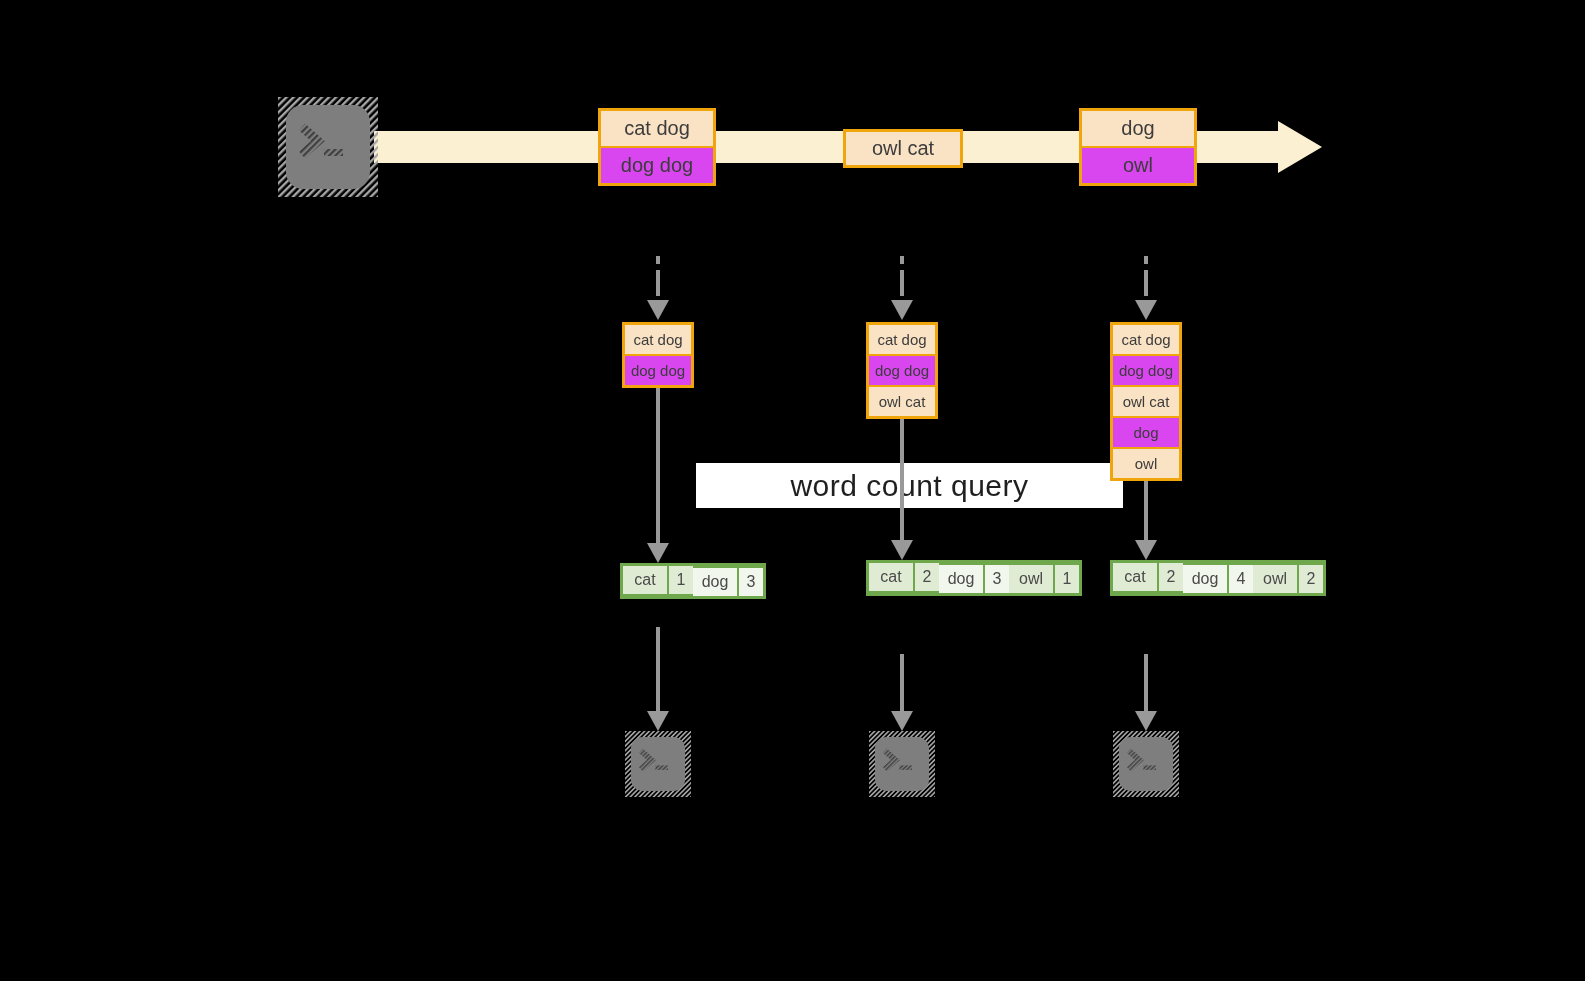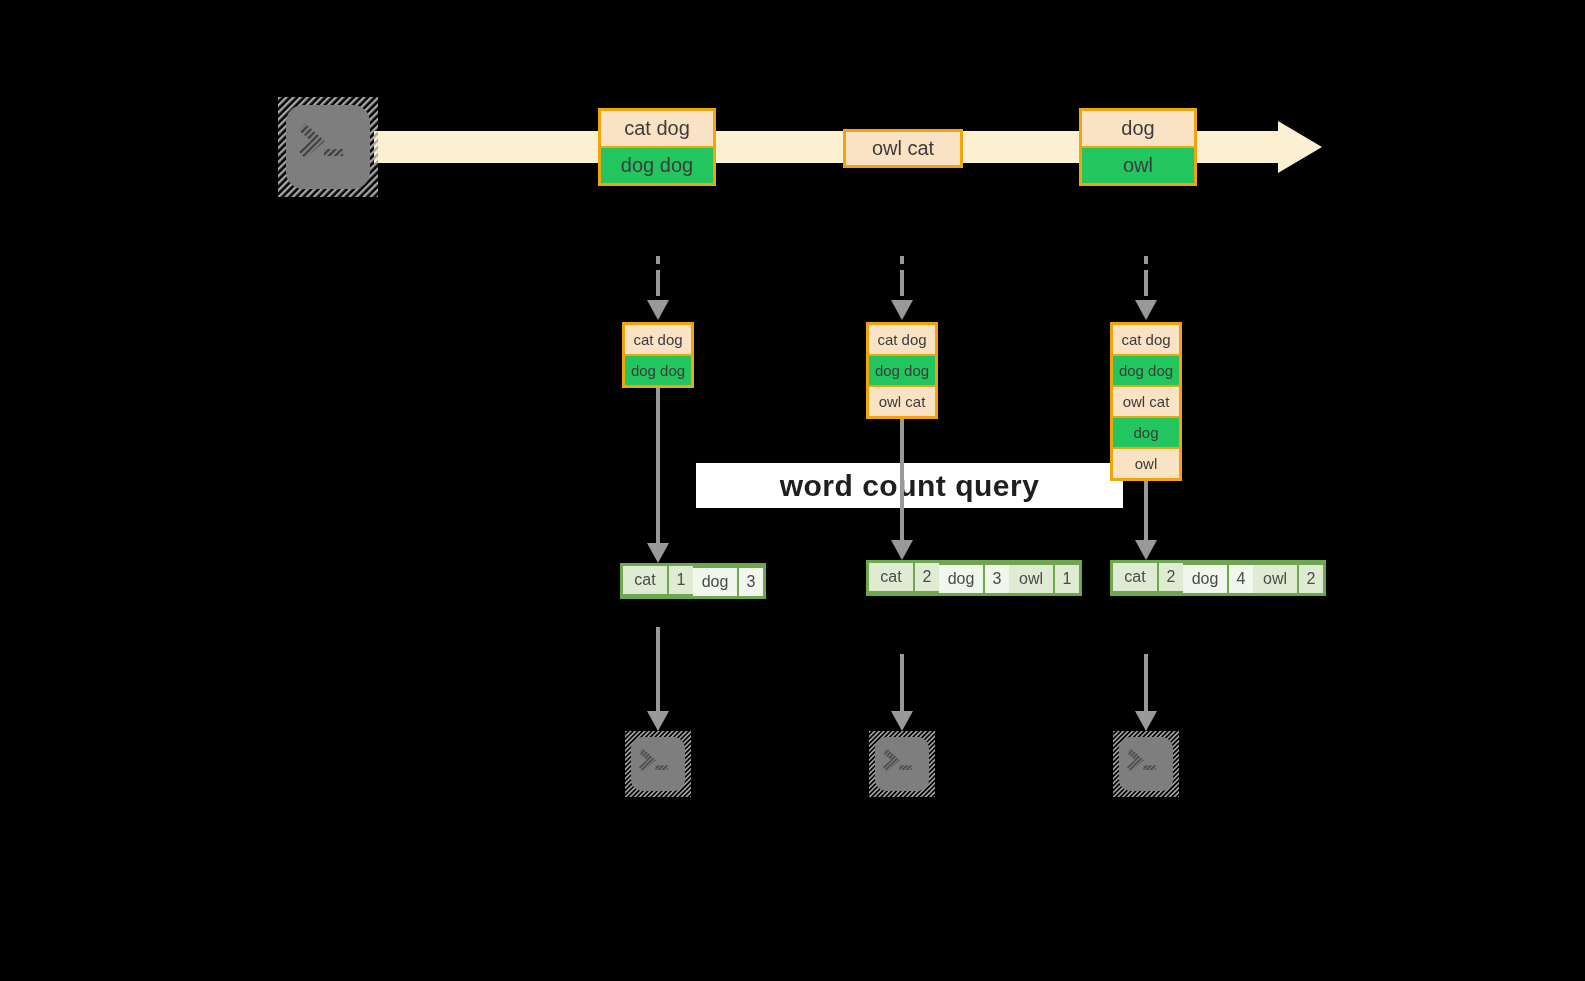--- a/index.html
+++ b/index.html
@@ -16,34 +16,34 @@
   .stream-head { position:absolute; left:1278px; top:121px; width:0; height:0; z-index:0;
                  border-top:26px solid transparent; border-bottom:26px solid transparent;
                  border-left:44px solid #FBF1D2; }
   
   .obox { position:absolute; z-index:5; border:3px solid #F0A50C; background:#F0A50C;
           display:flex; flex-direction:column; }
   .obox .cell { display:flex; align-items:center; justify-content:center;
                 color:#3C3C3C; }
   .obox .cell + .cell { margin-top:2px; }
   .fill-dark  { background:#FAE3C4; }
-  .fill-light { background:#22c55e; }
+  .fill-light { background:#d946ef; }
   .batch .cell { height:35px; font-size:20px; }
   .batch-single .cell { height:33px; font-size:20px; }
   .state .cell { height:29px; font-size:15px; }
   
   .vseg { position:absolute; width:4px; background:#999999; z-index:2; }
   .ahead { position:absolute; width:0; height:0; z-index:2;
            border-left:11px solid transparent; border-right:11px solid transparent;
            border-top:20px solid #999999; }
   
   .query-band { position:absolute; left:696px; top:463px; width:427px; height:45px;
                 background:#FFFFFF; z-index:1; display:flex; align-items:center;
                 justify-content:center; }
-  .query-band span { font-size:30px; font-weight:700; color:#1F1F1F; letter-spacing:0.5px; }
+  .query-band span { font-size:30px; font-weight:400; color:#1F1F1F; letter-spacing:0.5px; }
   
   .gtable { position:absolute; z-index:5; border:3px solid #6FA84C; background:#6FA84C;
             display:flex; flex-direction:row; }
   .grow { display:flex; }
   .grow + .grow { margin-top:2px; }
   .gcell { display:flex; align-items:center; justify-content:center; height:28px;
            font-size:16px; color:#4A4A4A; }
   .gword  { width:44px; }
   .gcount { width:24px; margin-left:2px; }
 </style>

